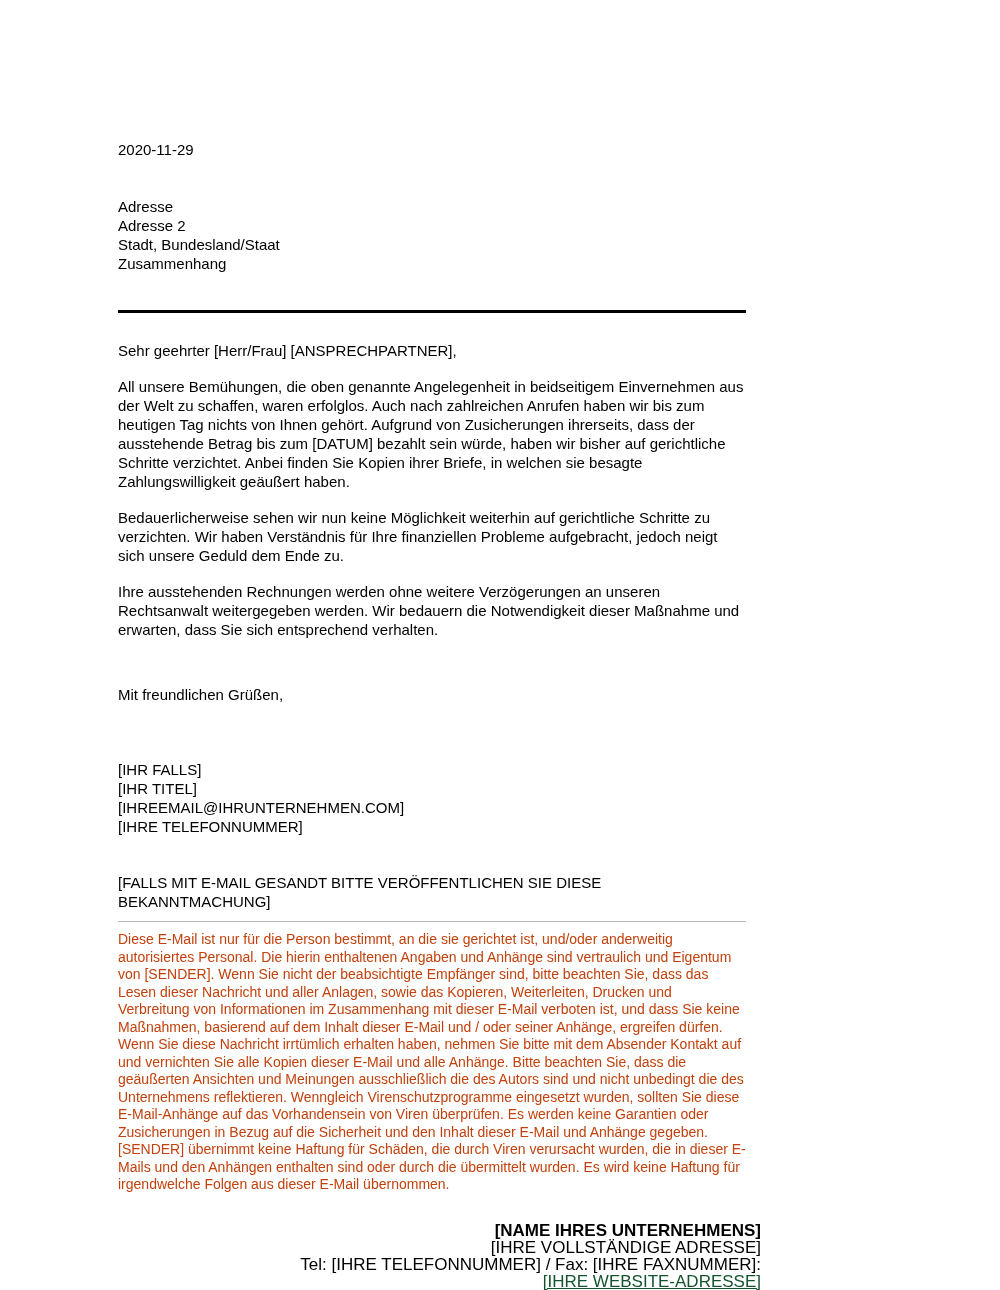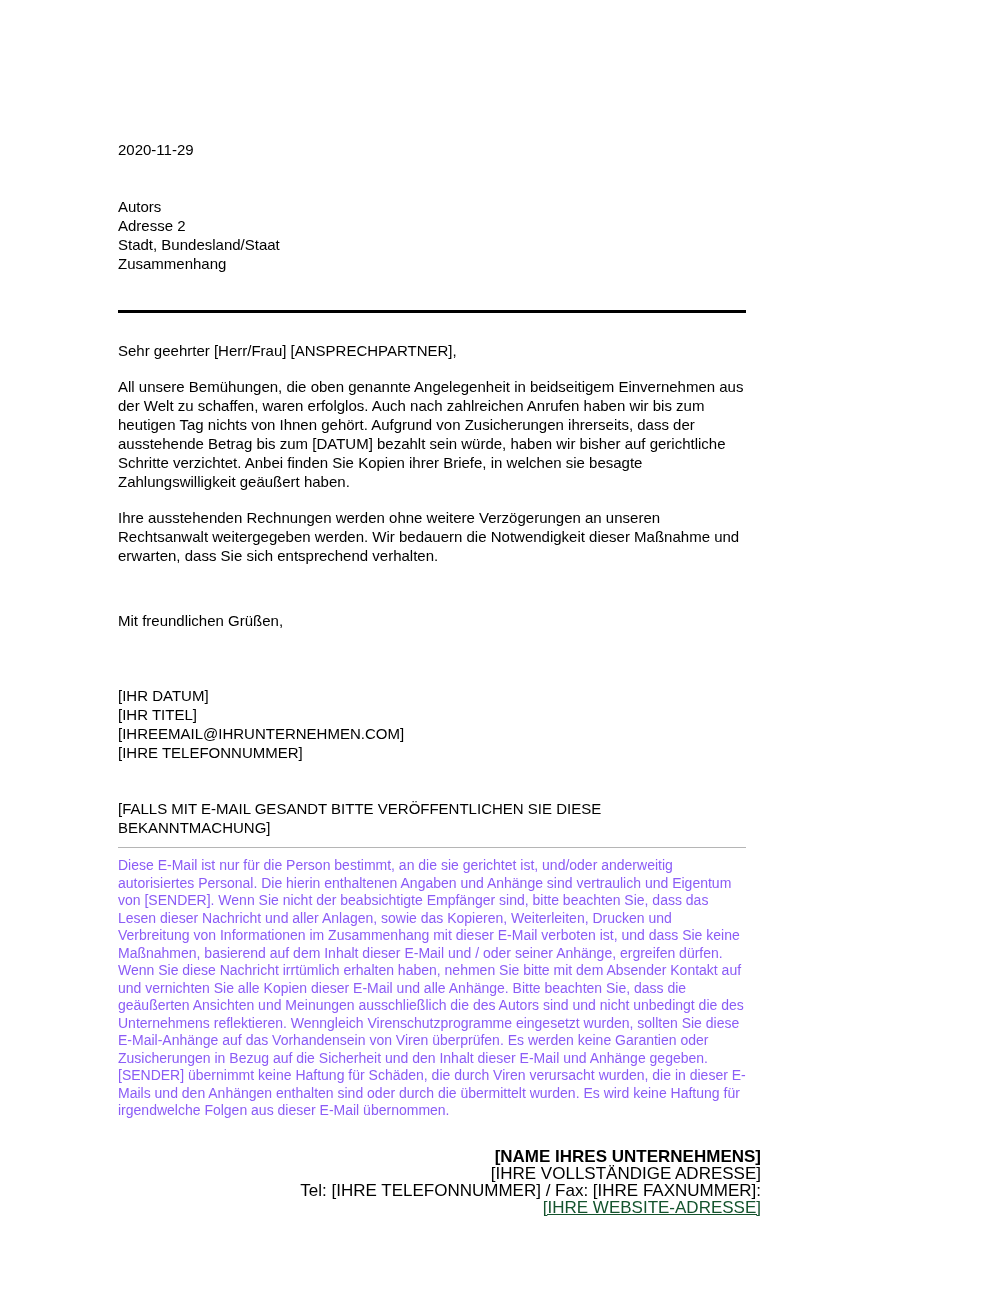--- a/index.html
+++ b/index.html
@@ -49,21 +49,21 @@
   .notice {
     margin: 37px 0 0 0;
   }
   .disclaimer-rule {
     border: none;
     border-top: 1px solid #b5b5b5;
     margin: 10px 0 0 0;
   }
   .disclaimer {
     margin: 9px 0 0 0;
-    color: #8b5cf6;
+    color: #c2410c;
     font-size: 14px;
     line-height: 17.5px;
   }
   .footer {
     margin: 28px -15px 0 -18px; 
     text-align: right;
     font-size: 17px;
     line-height: 17px;
   }
   .footer-company {
@@ -76,37 +76,38 @@
   }
 </style>
 </head>
 <body>
 
 <div class="page">
 
   <div class="date">2020-11-29</div>
 
   <div class="recipient">
-    <div>Autors</div>
+    <div>Adresse</div>
     <div>Adresse 2</div>
     <div>Stadt, Bundesland/Staat</div>
     <div>Zusammenhang</div>
   </div>
 
   <hr class="subject-rule">
 
   <p class="salutation">Sehr geehrter [Herr/Frau] [ANSPRECHPARTNER],</p>
 
   <p class="body-para">All unsere Bemühungen, die oben genannte Angelegenheit in beidseitigem Einvernehmen aus der Welt zu schaffen, waren erfolglos. Auch nach zahlreichen Anrufen haben wir bis zum heutigen Tag nichts von Ihnen gehört. Aufgrund von Zusicherungen ihrerseits, dass der ausstehende Betrag bis zum [DATUM] bezahlt sein würde, haben wir bisher auf gerichtliche Schritte verzichtet. Anbei finden Sie Kopien ihrer Briefe, in welchen sie besagte Zahlungswilligkeit geäußert haben.</p>
+  <p class="body-para">Bedauerlicherweise sehen wir nun keine Möglichkeit weiterhin auf gerichtliche Schritte zu verzichten. Wir haben Verständnis für Ihre finanziellen Probleme aufgebracht, jedoch neigt sich unsere Geduld dem Ende zu.</p>
   <p class="body-para">Ihre ausstehenden Rechnungen werden ohne weitere Verzögerungen an unseren Rechtsanwalt weitergegeben werden. Wir bedauern die Notwendigkeit dieser Maßnahme und erwarten, dass Sie sich entsprechend verhalten.</p>
 
   <p class="closing">Mit freundlichen Grüßen,</p>
 
   <div class="signature">
-    <div>[IHR DATUM]</div>
+    <div>[IHR FALLS]</div>
     <div>[IHR TITEL]</div>
     <div>[IHREEMAIL@IHRUNTERNEHMEN.COM]</div>
     <div>[IHRE TELEFONNUMMER]</div>
   </div>
 
   <p class="notice">[FALLS MIT E-MAIL GESANDT BITTE VERÖFFENTLICHEN SIE DIESE BEKANNTMACHUNG]</p>
 
   <hr class="disclaimer-rule">
 
   <p class="disclaimer">Diese E-Mail ist nur für die Person bestimmt, an die sie gerichtet ist, und/oder anderweitig autorisiertes Personal. Die hierin enthaltenen Angaben und Anhänge sind vertraulich und Eigentum von [SENDER]. Wenn Sie nicht der beabsichtigte Empfänger sind, bitte beachten Sie, dass das Lesen dieser Nachricht und aller Anlagen, sowie das Kopieren, Weiterleiten, Drucken und Verbreitung von Informationen im Zusammenhang mit dieser E-Mail verboten ist, und dass Sie keine Maßnahmen, basierend auf dem Inhalt dieser E-Mail und / oder seiner Anhänge, ergreifen dürfen. Wenn Sie diese Nachricht irrtümlich erhalten haben, nehmen Sie bitte mit dem Absender Kontakt auf und vernichten Sie alle Kopien dieser E-Mail und alle Anhänge. Bitte beachten Sie, dass die geäußerten Ansichten und Meinungen ausschließlich die des Autors sind und nicht unbedingt die des Unternehmens reflektieren. Wenngleich Virenschutzprogramme eingesetzt wurden, sollten Sie diese E-Mail-Anhänge auf das Vorhandensein von Viren überprüfen. Es werden keine Garantien oder Zusicherungen in Bezug auf die Sicherheit und den Inhalt dieser E-Mail und Anhänge gegeben. [SENDER] übernimmt keine Haftung für Schäden, die durch Viren verursacht wurden, die in dieser E-Mails und den Anhängen enthalten sind oder durch die übermittelt wurden. Es wird keine Haftung für irgendwelche Folgen aus dieser E-Mail übernommen.</p>

